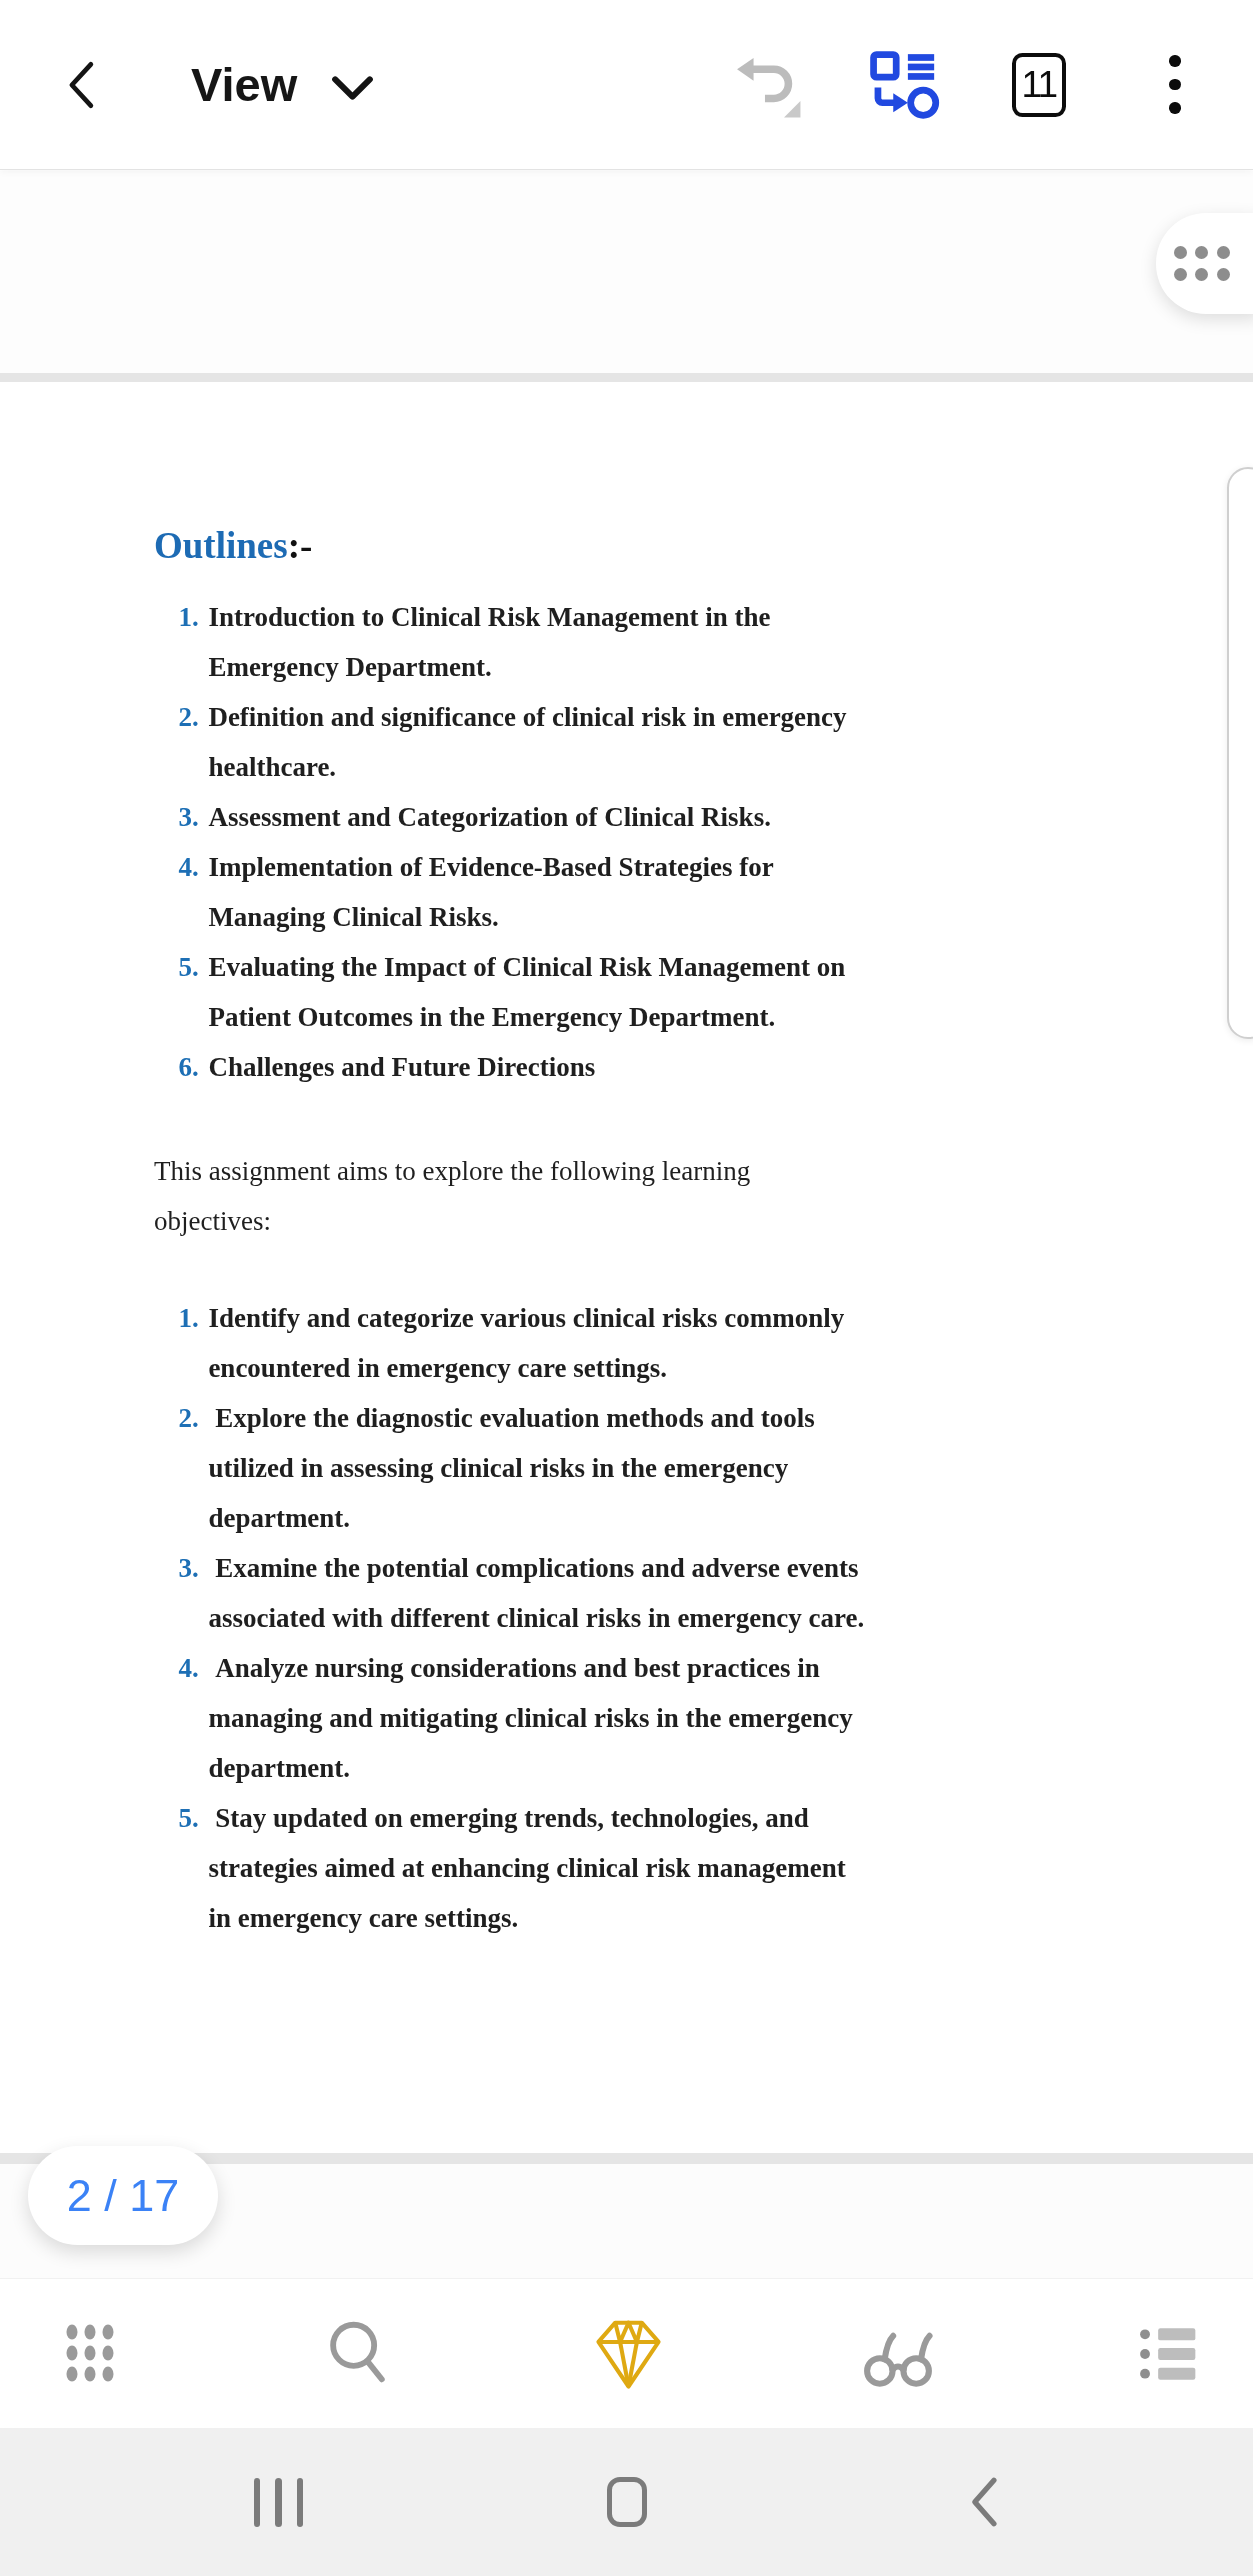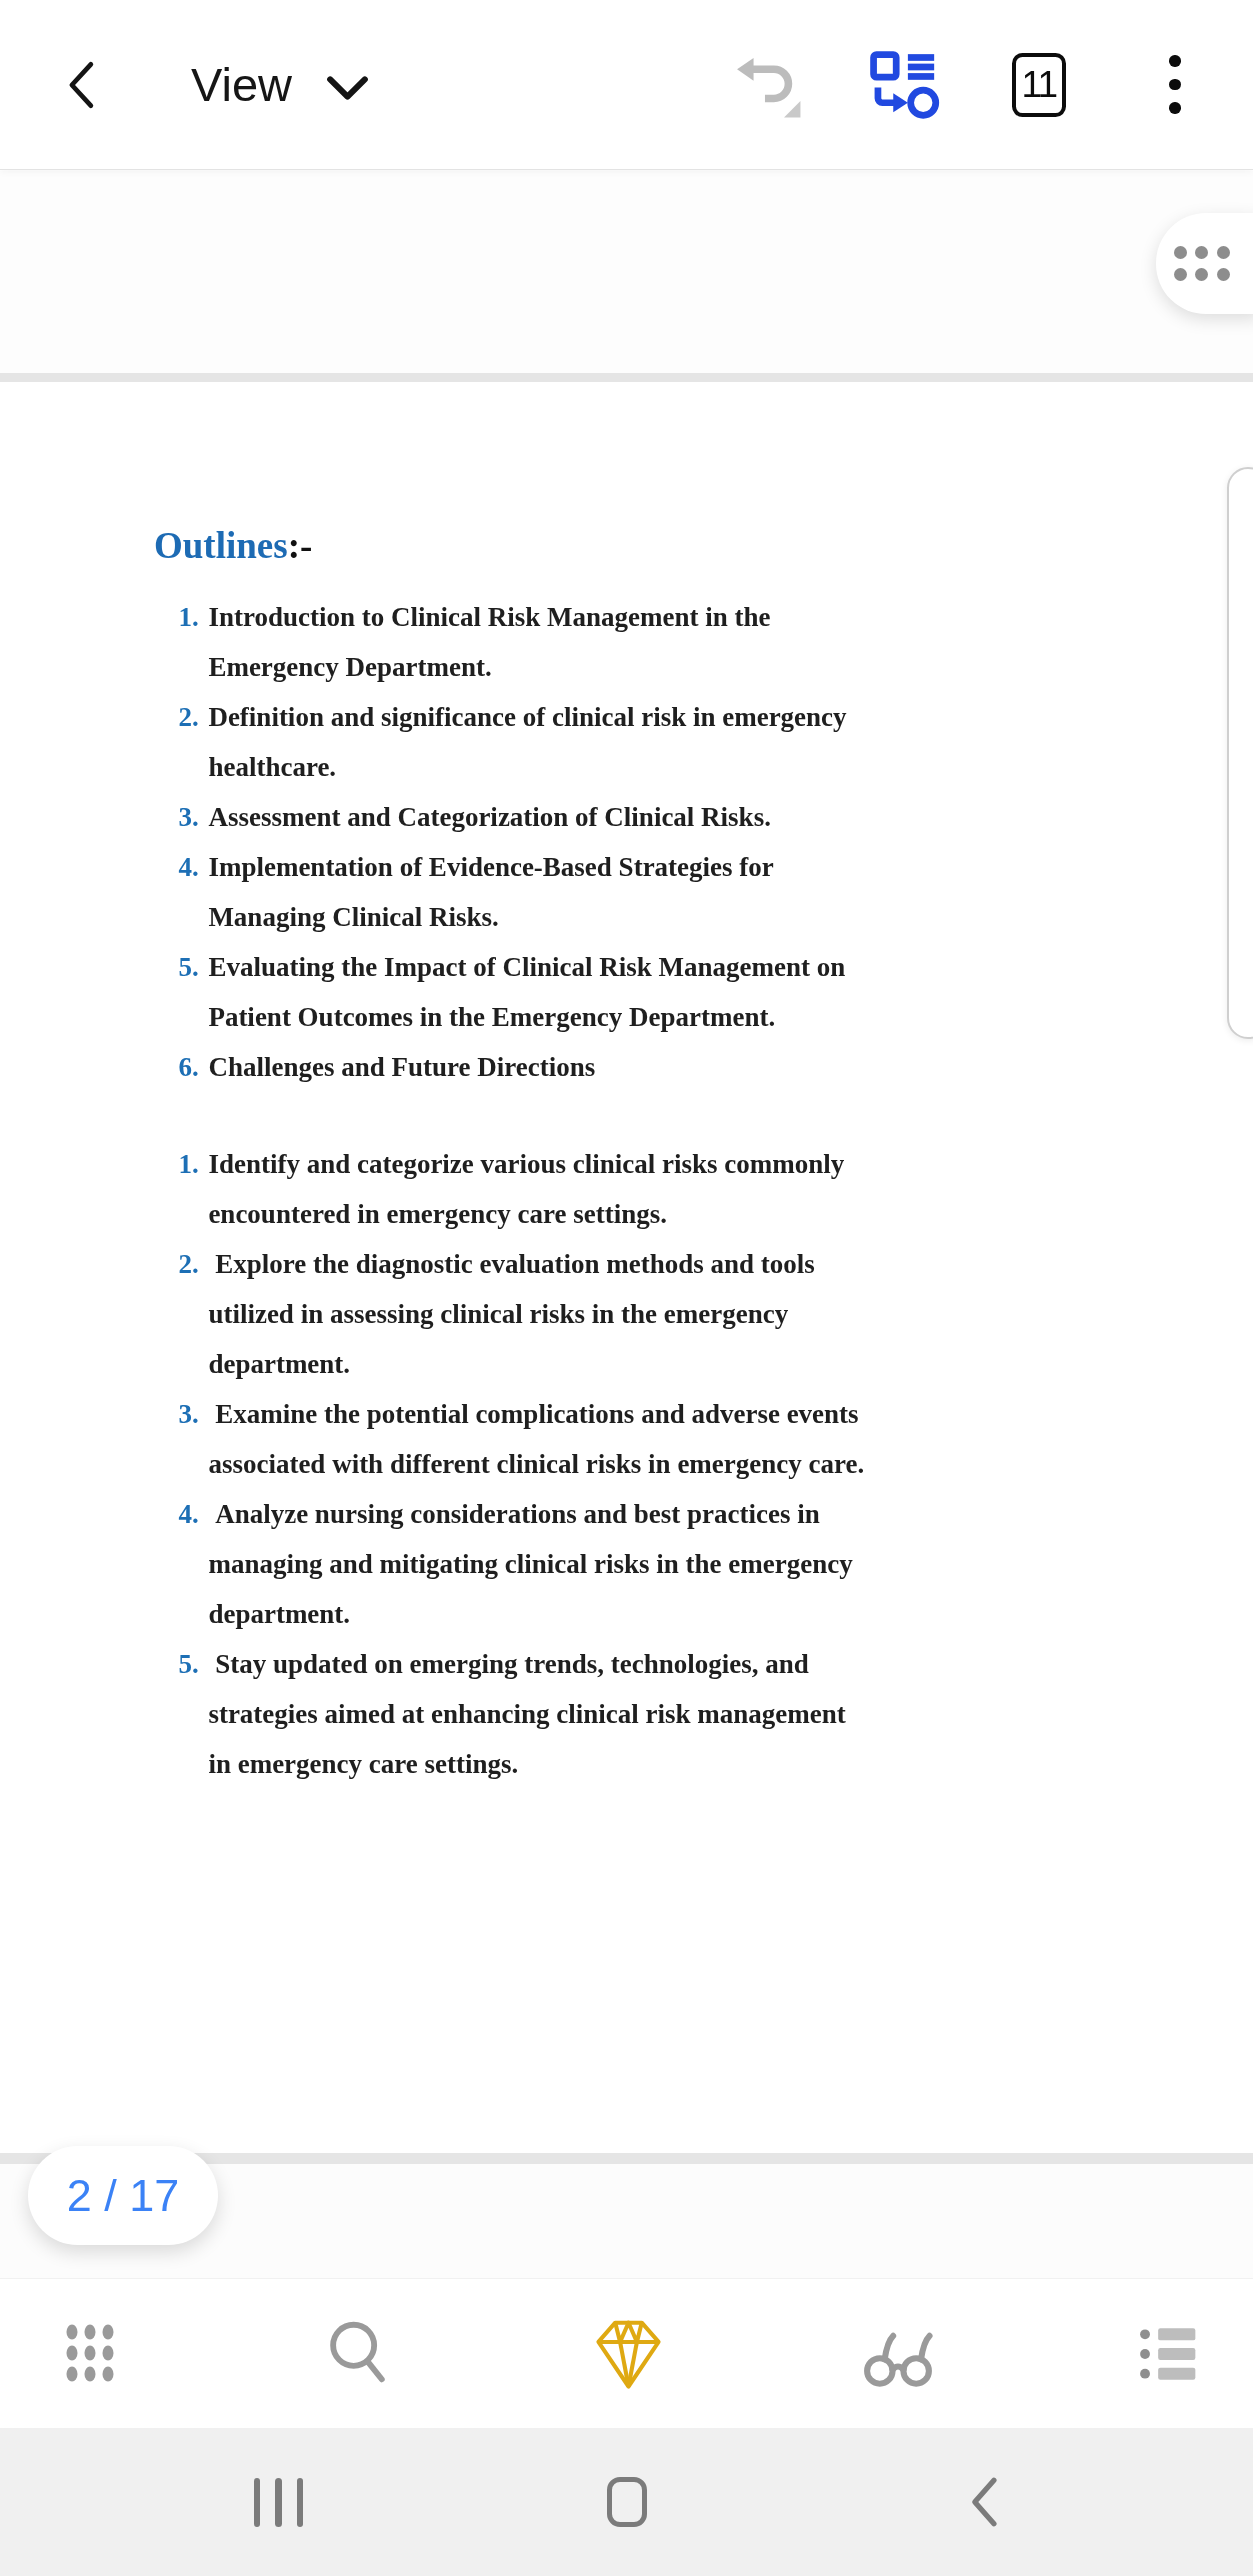--- a/index.html
+++ b/index.html
@@ -12,21 +12,21 @@
   .topbar{
     position:absolute;left:0;top:0;width:1253px;height:170px;
     background:#ffffff;border-bottom:1.7px solid #e3e3e3;
     box-shadow:0 2.6px 7px rgba(0,0,0,0.04);
     display:flex;align-items:center;z-index:30;box-sizing:border-box;
     padding:0 38px 0 50px;
   }
   .iconbtn{background:none;border:none;padding:0;display:flex;align-items:center;justify-content:center;cursor:pointer;}
   .back-btn{width:61px;height:96px;}
   .title-group{display:flex;align-items:center;margin-left:80px;cursor:pointer;}
-  .title-label{font-size:47px;color:#161616;line-height:1;}
+  .title-label{font-size:47px;color:#161616;line-height:1;font-weight:bold;}
   .title-caret{margin-left:33px;margin-top:7px;}
   .topbar-spacer{flex:1;}
   .tb-right{display:flex;align-items:flex-end;gap:56px;}
   .tb-right .iconbtn{width:80px;height:96px;}
   .pagebox{
     width:54px;height:64px;border:4.4px solid #0c0c0c;border-radius:10.4px;
     display:flex;align-items:center;justify-content:center;box-sizing:border-box;
   }
   .pagebox span{font-size:37px;color:#0c0c0c;letter-spacing:-1.7px;}
   .kebab{display:flex;flex-direction:column;gap:12.2px;align-items:center;}
@@ -196,20 +196,21 @@
         <span class="li-num">5.</span>
         <span class="li-text">Evaluating the Impact of Clinical Risk Management on Patient Outcomes in the Emergency Department.</span>
       </li>
     <li class="doc-li">
         <span class="li-num">6.</span>
         <span class="li-text">Challenges and Future Directions</span>
       </li>
   </ol>
 
 
+  <p class="doc-intro">This assignment aims to explore the following learning objectives:</p>
 
   <ol class="doc-ol objectives">
     <li class="doc-li">
         <span class="li-num">1.</span>
         <span class="li-text">Identify and categorize various clinical risks commonly encountered in emergency care settings.</span>
       </li>
     <li class="doc-li">
         <span class="li-num">2.</span>
         <span class="li-text"> Explore the diagnostic evaluation methods and tools utilized in assessing clinical risks in the emergency department.</span>
       </li>

